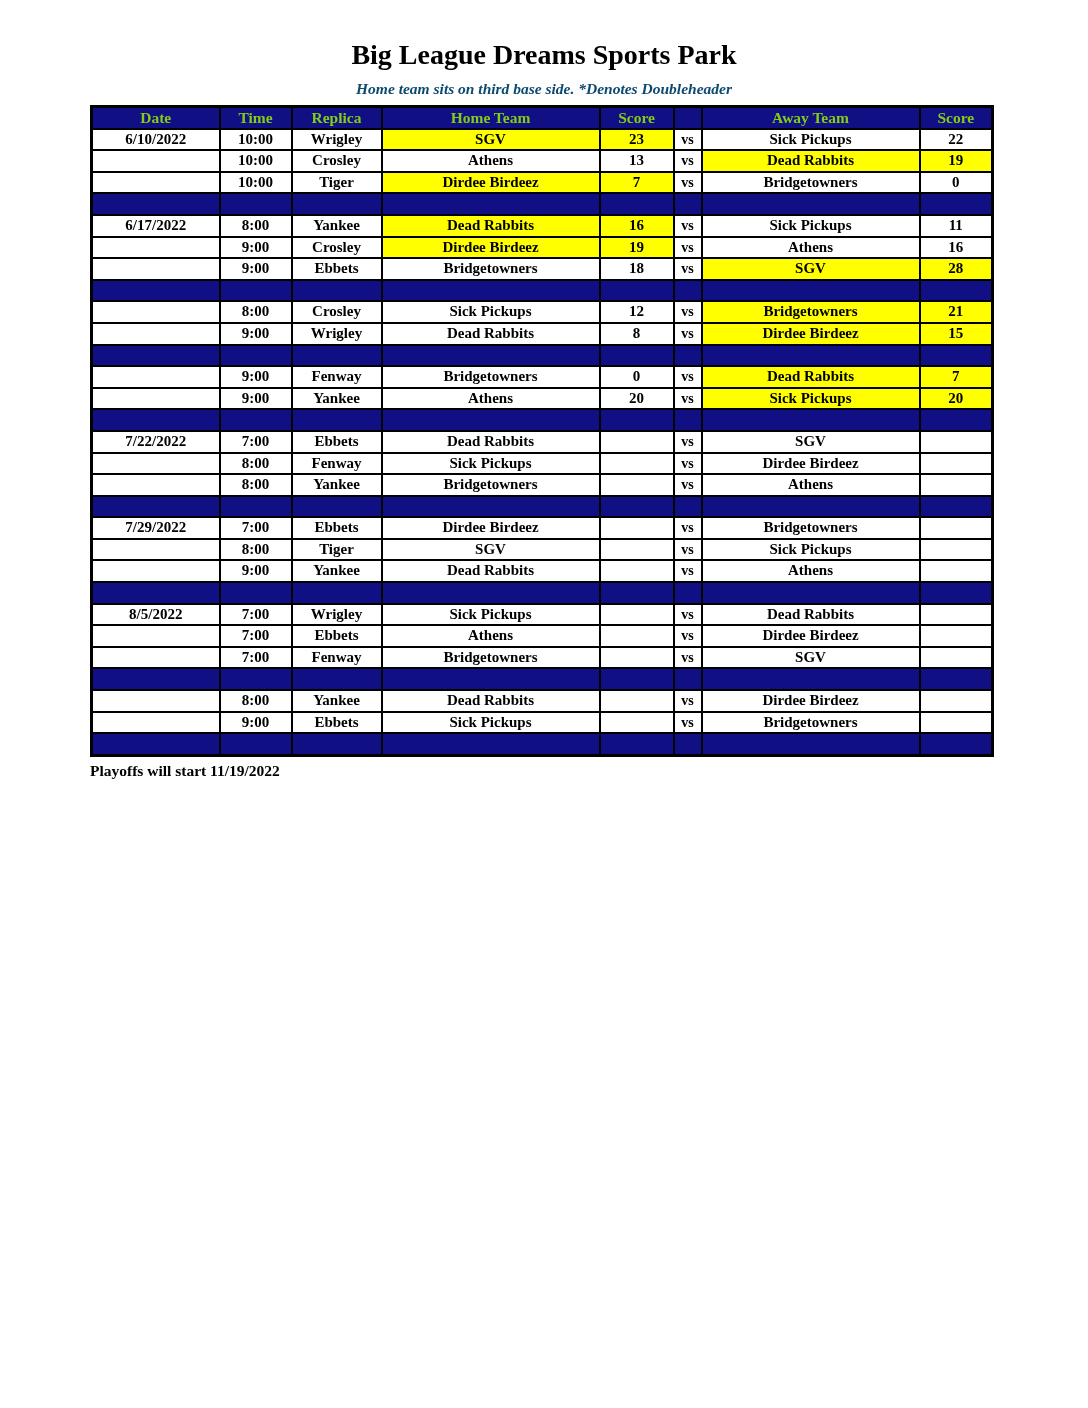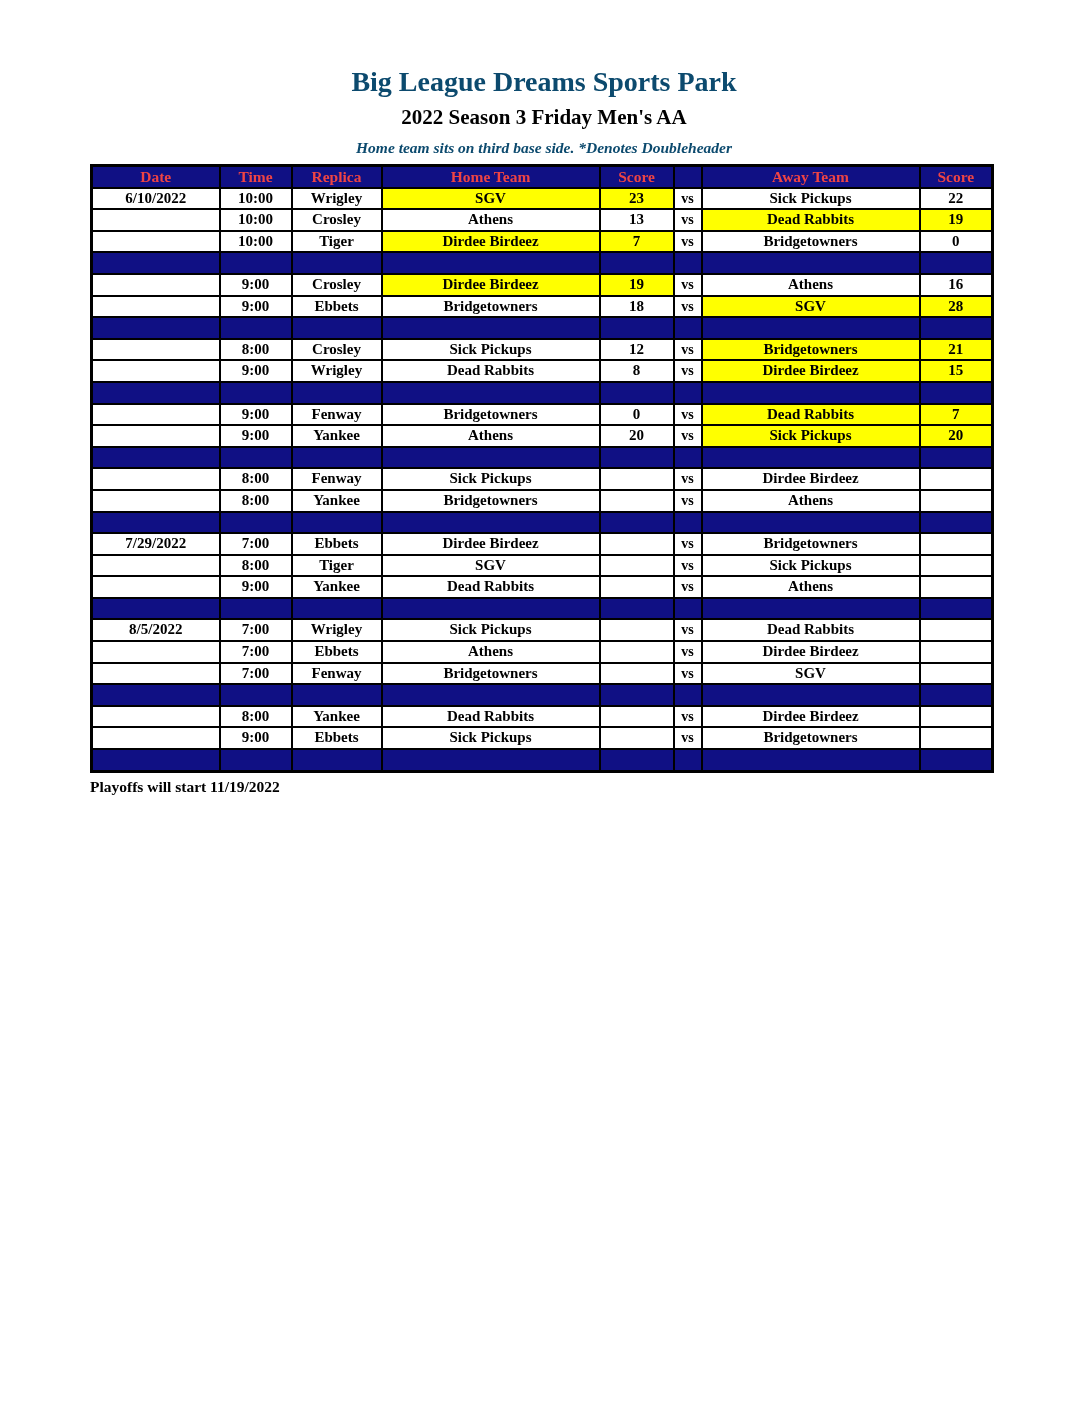--- a/index.html
+++ b/index.html
@@ -4,25 +4,25 @@
 <style>
   html, body { margin: 0; padding: 0; background: #ffffff; }
   body {
     width: 1088px; height: 1408px;
     font-family: "Liberation Serif", serif;
     color: #000000;
   }
   .page { position: relative; width: 1088px; height: 1408px; background: #ffffff; overflow: hidden; }
 
   .title {
-    padding-top: 66px;
+    padding-top: 39px;
     text-align: center;
     font-size: 28px;
     font-weight: bold;
-    color: #0c4a6e;
+    color: #000000;
   }
   .subtitle {
     margin-top: 7px;
     text-align: center;
     font-size: 21px;
     font-weight: bold;
     color: #000000;
   }
   .note {
     margin-top: 9px;
@@ -47,21 +47,21 @@
     font-size: 15px;
     font-weight: bold;
     text-align: center;
     vertical-align: middle;
     white-space: nowrap;
     overflow: hidden;
     background: #ffffff;
   }
   table.sched th {
     background: #101084;
-    color: #ef4444;
+    color: #84cc16;
     font-size: 15.5px;
   }
   table.sched td.sep {
     background: #101084;
   }
   table.sched td.hl {
     background: #ffff00;
   }
   table.sched td.vs {
     font-size: 14px;
@@ -72,21 +72,20 @@
     font-size: 15.5px;
     font-weight: bold;
     color: #000000;
   }
 </style>
 </head>
 <body>
 
 <div class="page">
   <div class="title">Big League Dreams Sports Park</div>
-  <div class="subtitle">2022 Season 3 Friday Men's AA</div>
   <div class="note">Home team sits on third base side.  *Denotes Doubleheader</div>
 
   <table class="sched">
     <colgroup>
       <col style="width:128px">
         <col style="width:72px">
         <col style="width:90px">
       <col style="width:218px">
         <col style="width:74px">
         <col style="width:28px">
@@ -140,20 +139,30 @@
           <td class="sep"></td>
           <td class="sep"></td>
           <td class="sep"></td>
           <td class="sep"></td>
           <td class="sep"></td>
           <td class="sep"></td>
           <td class="sep"></td>
           <td class="sep"></td>
         </tr>
         <tr>
+          <td>6/17/2022</td>
+          <td>8:00</td>
+          <td>Yankee</td>
+          <td class="hl">Dead Rabbits</td>
+          <td class="hl">16</td>
+          <td class="vs">vs</td>
+          <td>Sick Pickups</td>
+          <td>11</td>
+        </tr>
+        <tr>
           <td></td>
           <td>9:00</td>
           <td>Crosley</td>
           <td class="hl">Dirdee Birdeez</td>
           <td class="hl">19</td>
           <td class="vs">vs</td>
           <td>Athens</td>
           <td>16</td>
         </tr>
         <tr>
@@ -228,20 +237,30 @@
         </tr>
         <tr>
           <td class="sep"></td>
           <td class="sep"></td>
           <td class="sep"></td>
           <td class="sep"></td>
           <td class="sep"></td>
           <td class="sep"></td>
           <td class="sep"></td>
           <td class="sep"></td>
+        </tr>
+        <tr>
+          <td>7/22/2022</td>
+          <td>7:00</td>
+          <td>Ebbets</td>
+          <td>Dead Rabbits</td>
+          <td></td>
+          <td class="vs">vs</td>
+          <td>SGV</td>
+          <td></td>
         </tr>
         <tr>
           <td></td>
           <td>8:00</td>
           <td>Fenway</td>
           <td>Sick Pickups</td>
           <td></td>
           <td class="vs">vs</td>
           <td>Dirdee Birdeez</td>
           <td></td>

